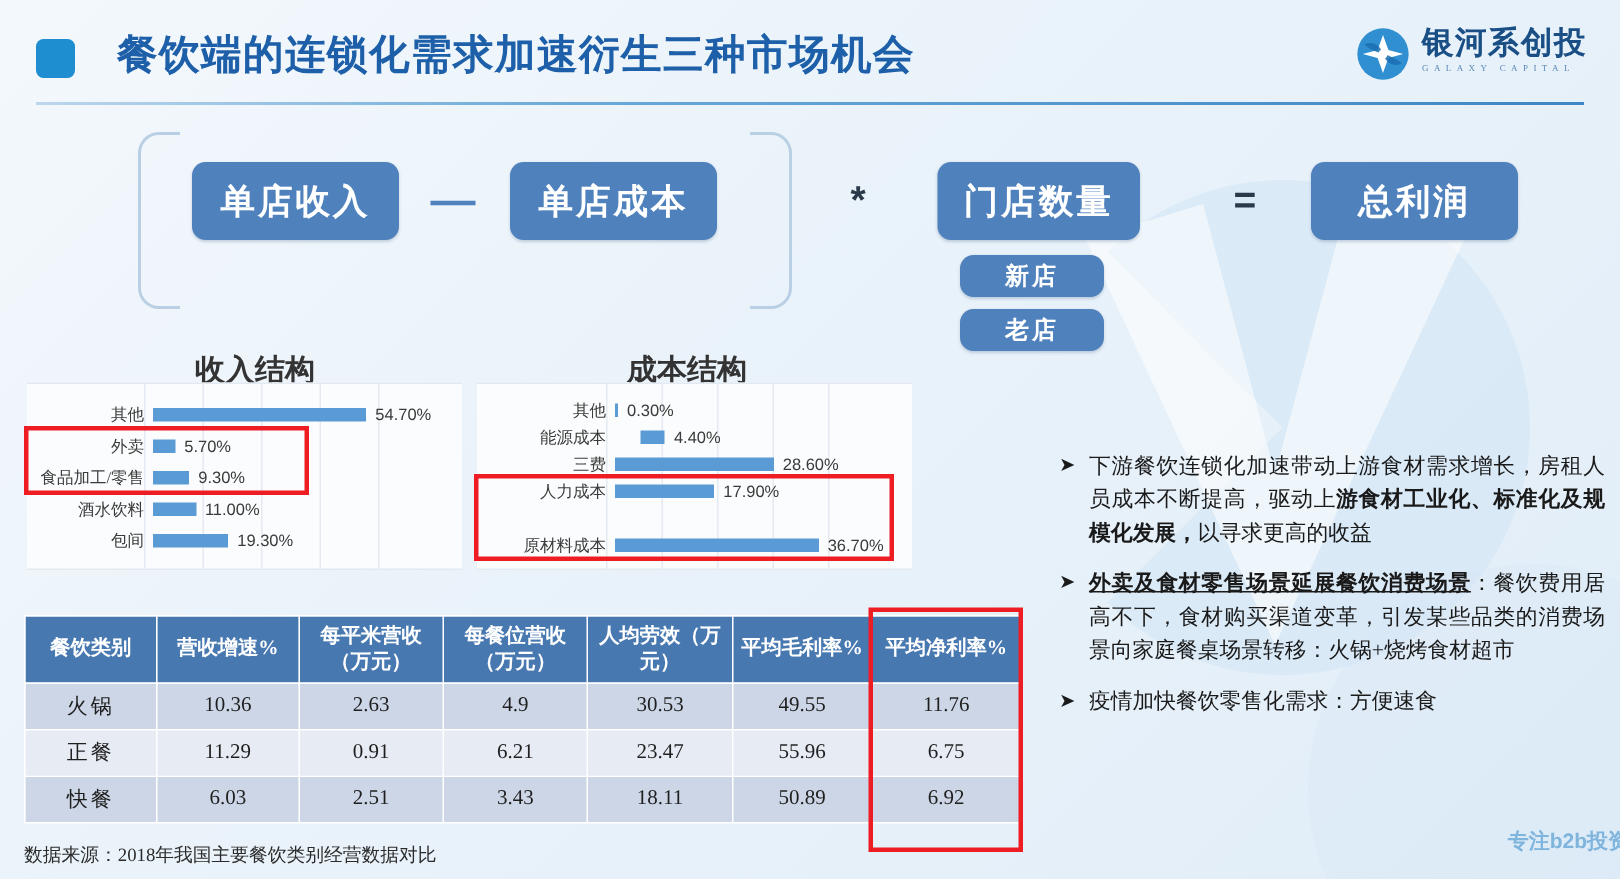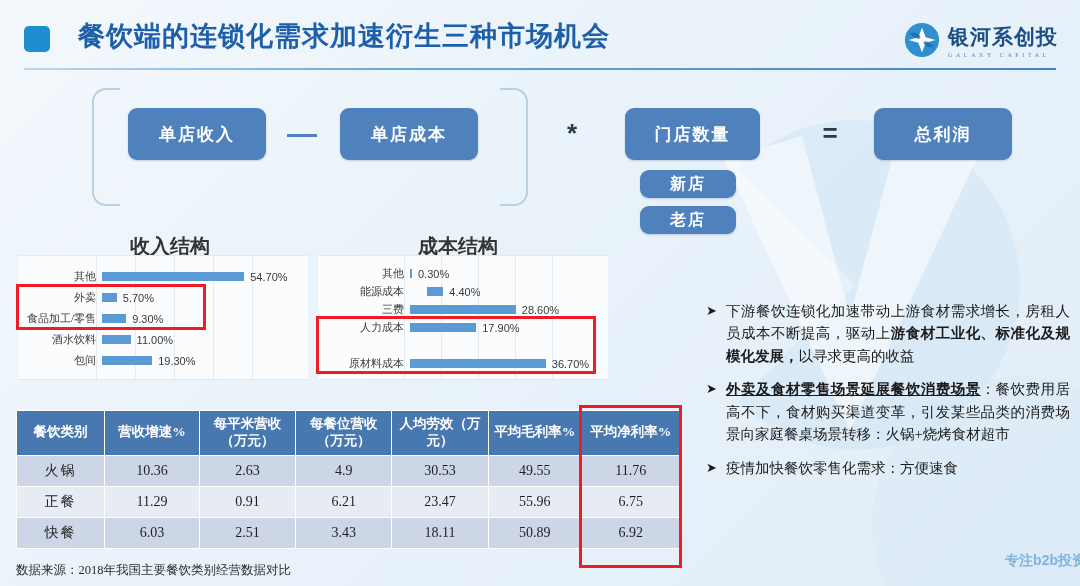--- a/index.html
+++ b/index.html
@@ -49,41 +49,41 @@
     position: absolute; left: 78px; top: 18px;
     font-size: 27px; color: #1d5fa8; letter-spacing: 1px;
     font-weight: bold;
     font-family: "Liberation Serif", "DejaVu Serif", serif;
   }
   .title-rule {
     position: absolute; left: 24px; top: 68px; width: 1032px; height: 2px;
     background: linear-gradient(to right, #bcd6ec 0%, #6aa9d8 35%, #3f86c4 100%);
   }
   
-  .logo { position: absolute; right: 22px; top: 18px; height: 40px; display: flex; align-items: flex-end; gap: 8px; }
+  .logo { position: absolute; right: 22px; top: 18px; height: 40px; display: flex; align-items: flex-start; gap: 8px; }
   .logo-mark { width: 36px; height: 36px; flex: 0 0 36px; }
   .logo-text-wrap { display: flex; flex-direction: column; line-height: 1; }
   .logo-cn { font-size: 21px; font-weight: bold; color: #1a4f86; letter-spacing: 1px;
              font-family: "Liberation Serif","DejaVu Serif",serif; }
   .logo-en { font-size: 6px; color: #5c8ab8; letter-spacing: 3.6px; margin-top: 4px; }
   
   .flow { position: absolute; left: 0; top: 82px; width: 1080px; height: 160px; }
   .brk {
     position: absolute; width: 26px; height: 114px;
     border: 2px solid #b9cfe3; border-radius: 14px;
   }
   .brk-l { left: 92px; top: 6px; border-right: none; border-top-right-radius: 0; border-bottom-right-radius: 0; }
   .brk-r { left: 500px; top: 6px; border-left: none; border-top-left-radius: 0; border-bottom-left-radius: 0; }
   .fbox {
     position: absolute;
     background: #4f81bd;
     color: #ffffff;
     border-radius: 9px;
     display: flex; align-items: center; justify-content: center;
-    font-size: 17px; font-weight: bold; letter-spacing: 2px;
+    font-size: 23px; font-weight: bold; letter-spacing: 2px;
     box-shadow: 0 1px 2px rgba(60,90,130,0.25);
     font-family: "Liberation Serif","DejaVu Serif",serif;
   }
   .fbox-small { font-size: 16px; letter-spacing: 2px; }
   .op {
     position: absolute; font-size: 26px; font-weight: bold; color: #2b3a4a;
     display: flex; align-items: center; justify-content: center;
     font-family: "Liberation Sans", sans-serif;
   }
   .op-minus { font-size: 30px; color: #4f81bd; }

